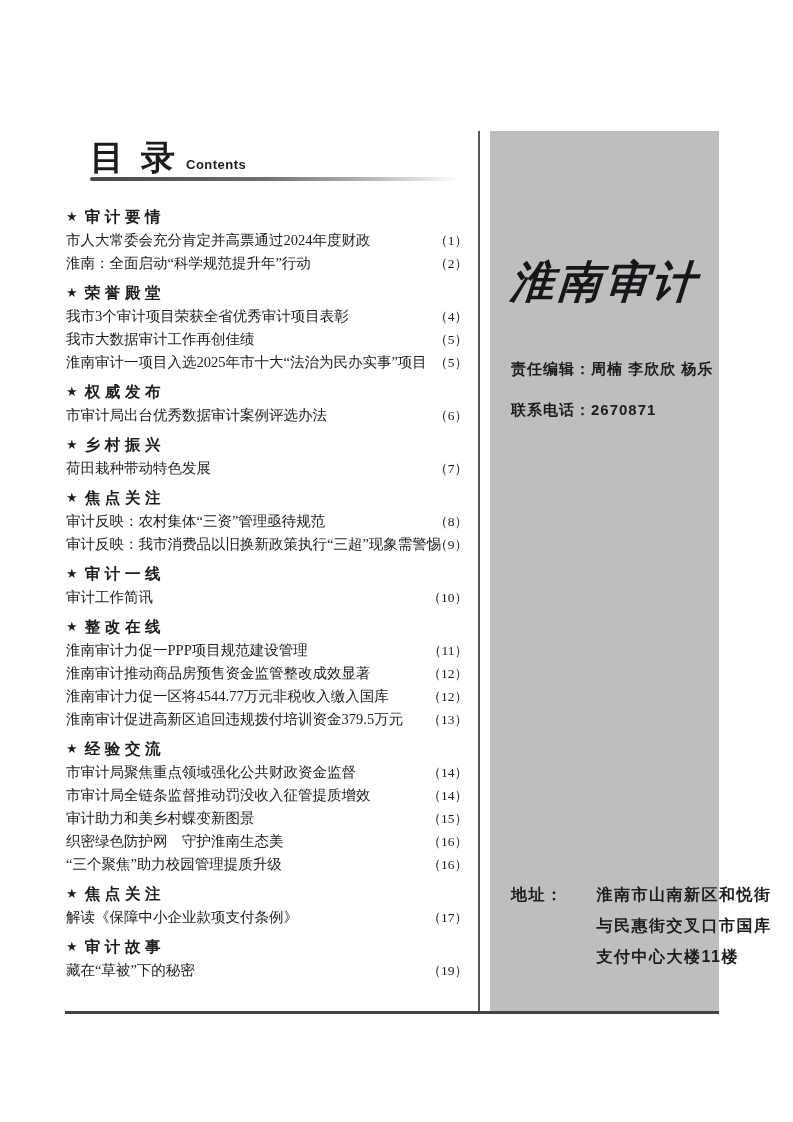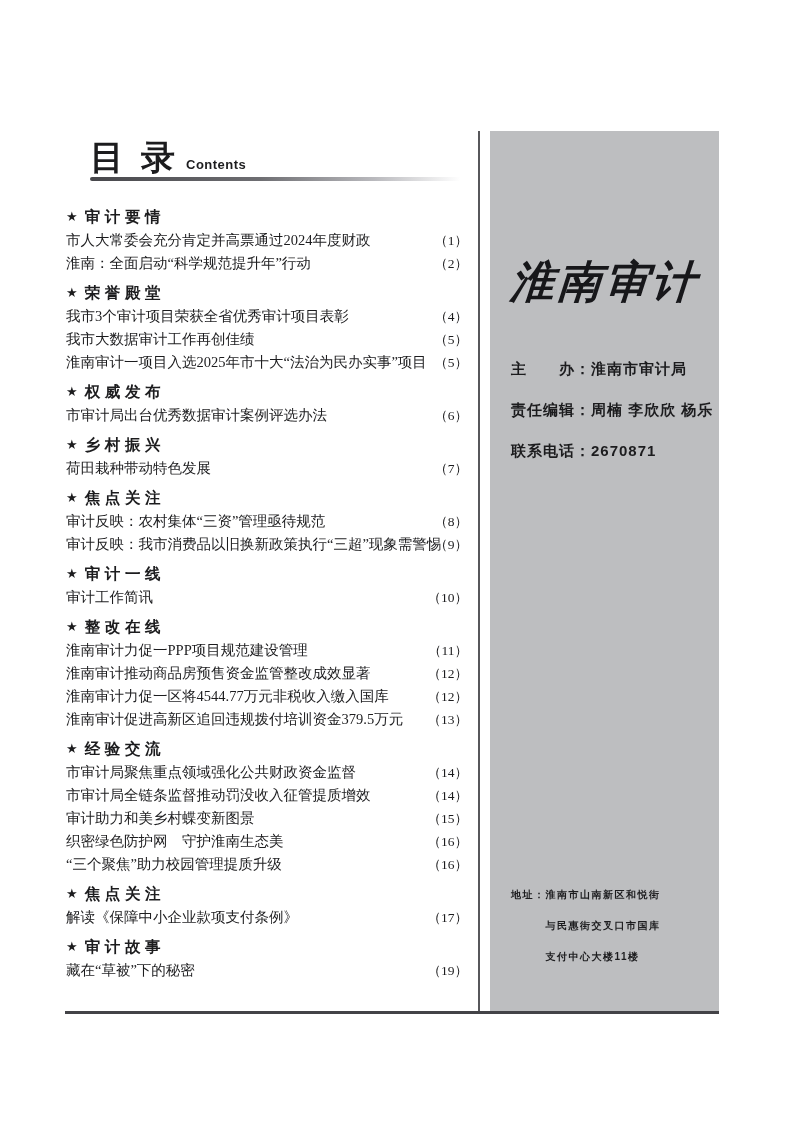--- a/index.html
+++ b/index.html
@@ -71,26 +71,26 @@
   .sidebar-info{position:absolute;left:21px;top:226px;}
   .info-row{
     font-weight:bold;font-size:15px;line-height:24px;
     margin-bottom:17px;white-space:nowrap;letter-spacing:1px;
   }
   .info-label{display:inline-block;}
   .info-value{display:inline-block;}
   .sidebar-address{
     position:absolute;left:21px;top:748px;
     display:flex;align-items:flex-start;
-    font-weight:bold;font-size:10px;line-height:31px;letter-spacing:1.5px;
+    font-weight:bold;font-size:16px;line-height:31px;letter-spacing:1.5px;
     white-space:nowrap;
   }
   .addr-label{flex:0 0 auto;}
   .addr-lines{flex:0 0 auto;}
-  .addr-line{white-space:nowrap;}
+  .addr-line{white-space:nowrap;margin-left:33px;}
 </style>
 </head>
 <body style="background: rgb(255, 255, 255); color: rgb(28, 28, 30);">
 
 <div class="toc-column">
   <div class="toc-header">
     <span class="toc-title-zh">目录</span><span class="toc-title-en">Contents</span>
     <div class="toc-rule"></div>
   </div>
   <div class="toc-sections">
@@ -232,21 +232,20 @@
       </div>
     </div>
 </div>
 
 <div class="vertical-divider" style="background: rgb(87, 87, 91);"></div>
 <div class="bottom-rule"></div>
 
 <div class="journal-sidebar" style="background: rgb(189, 190, 192);">
   <div class="journal-masthead">淮南审计</div>
   <div class="sidebar-info">
-      <div class="info-row"><span class="info-label">主　　办：</span><span class="info-value">淮南市审计局</span></div>
       <div class="info-row"><span class="info-label">责任编辑：</span><span class="info-value">周楠 李欣欣 杨乐</span></div>
       <div class="info-row"><span class="info-label">联系电话：</span><span class="info-value">2670871</span></div>
     </div>
   <div class="sidebar-address">
     <span class="addr-label">地址：</span>
     <div class="addr-lines">
         <div class="addr-line">淮南市山南新区和悦街</div>
         <div class="addr-line">与民惠街交叉口市国库</div>
         <div class="addr-line">支付中心大楼11楼</div>
       </div>

